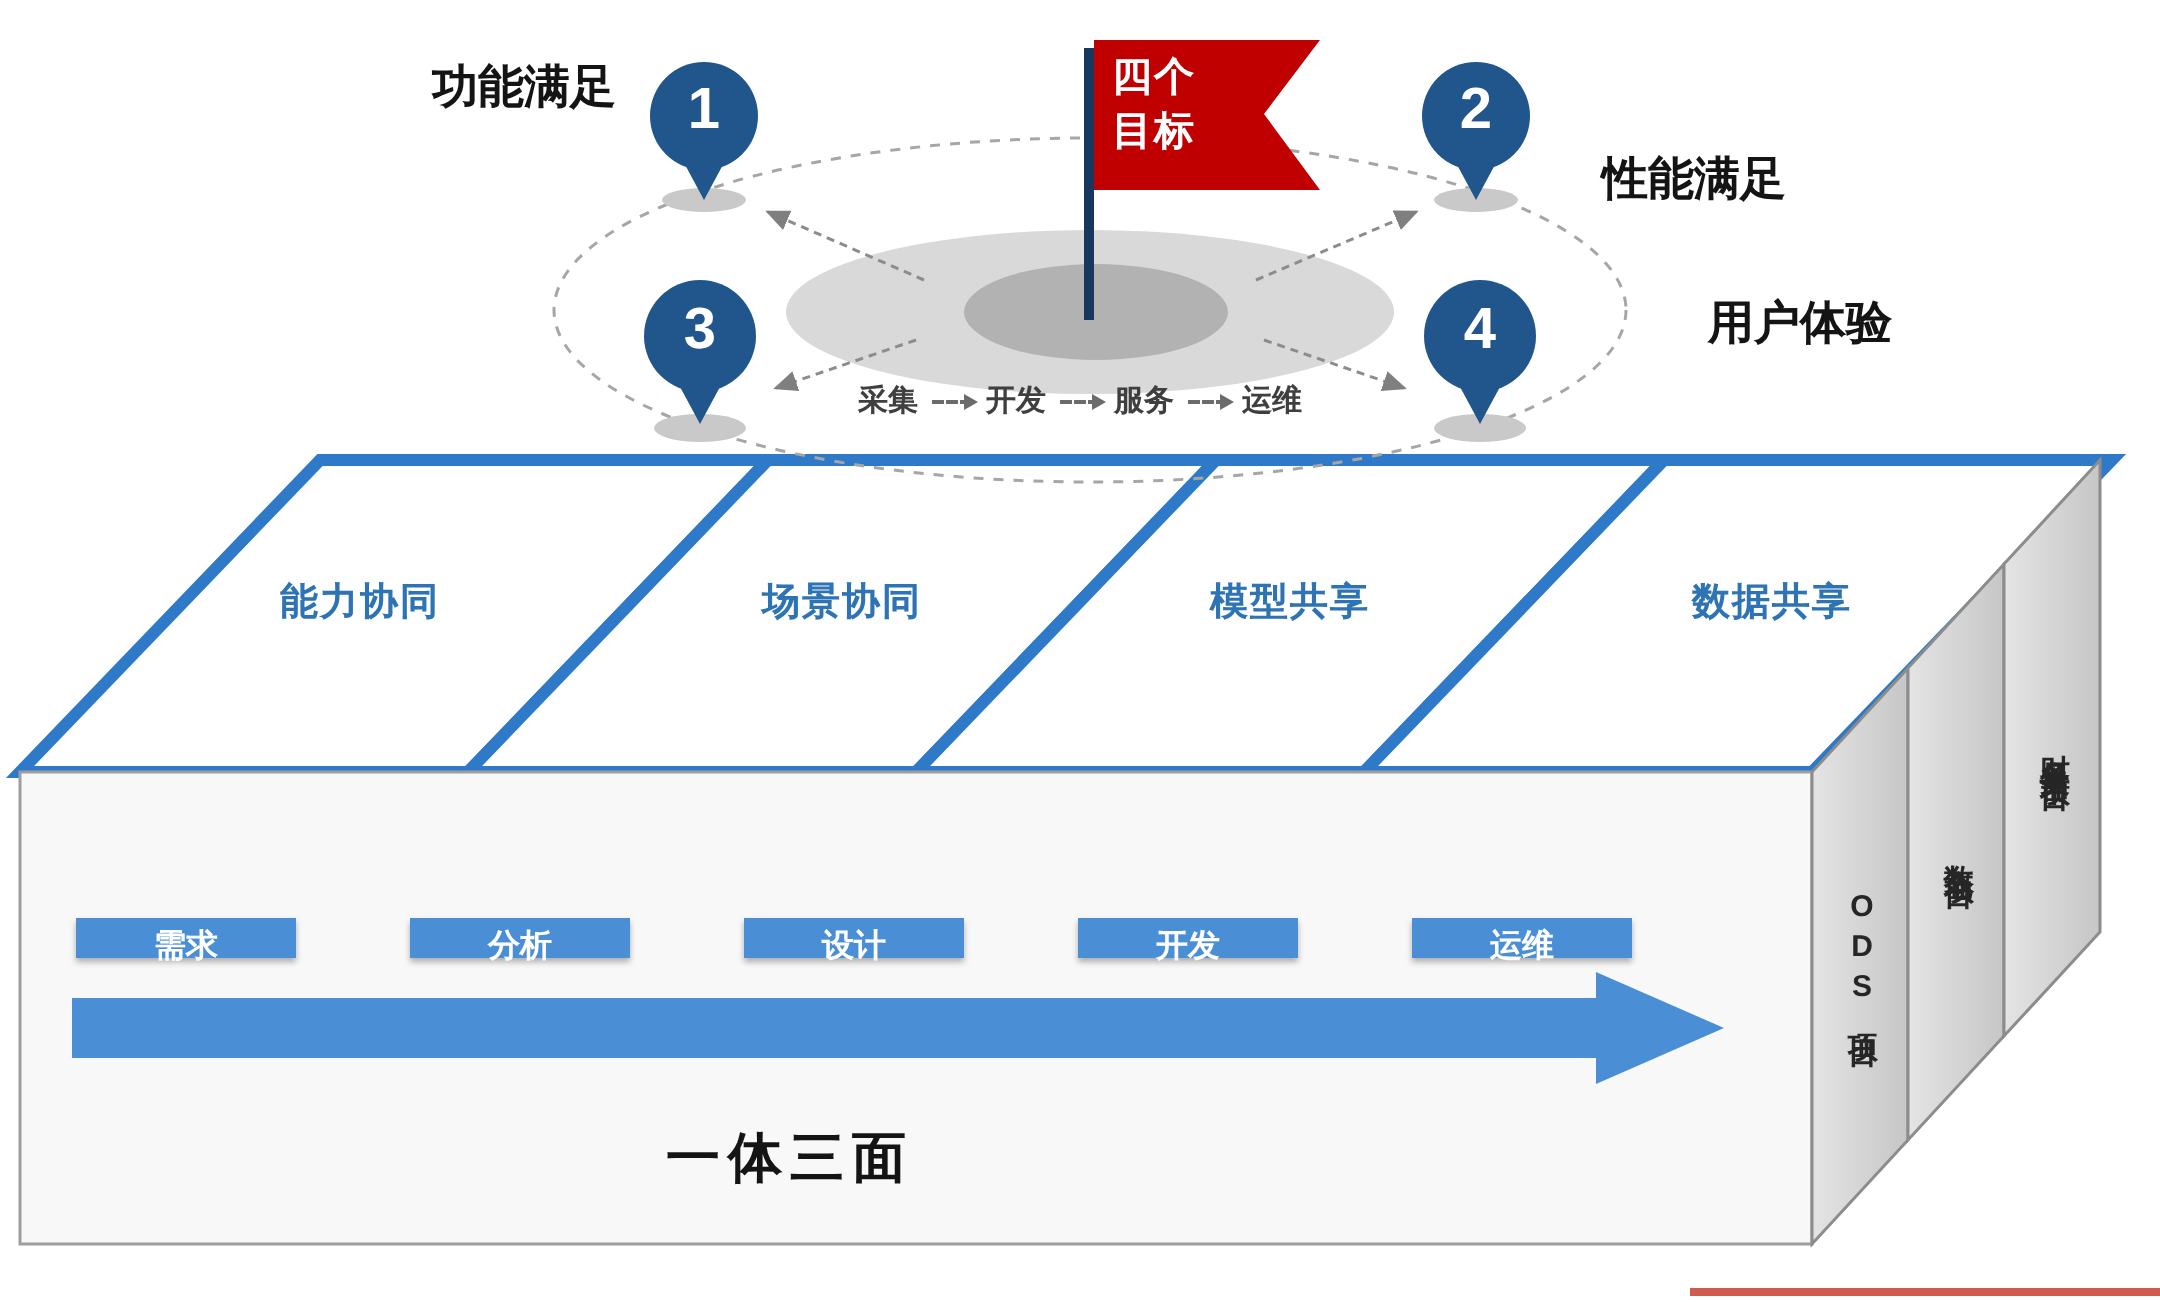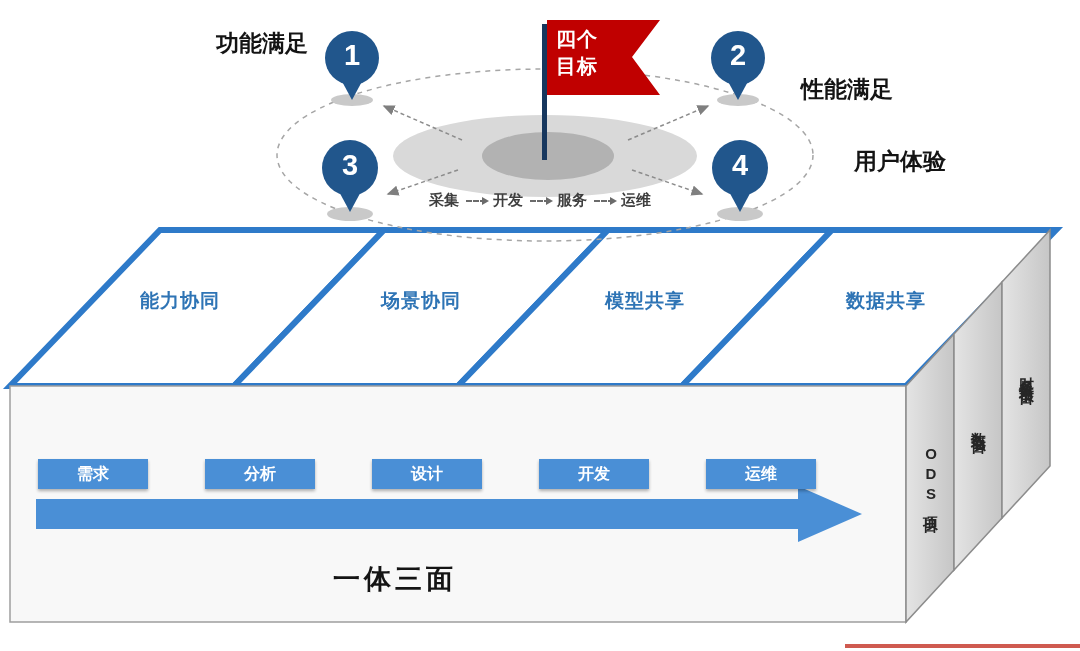--- a/index.html
+++ b/index.html
@@ -6,21 +6,21 @@
   body{font-family:"Liberation Sans","DejaVu Sans",sans-serif;}
   .canvas{position:relative;width:1080px;height:651px;background:#fff;overflow:hidden;}
   .canvas svg{position:absolute;left:0;top:0;}
   .goal-lbl{position:absolute;width:160px;text-align:center;font-size:23px;font-weight:bold;color:#141414;}
   .pin-num{position:absolute;color:#fff;font-weight:bold;font-size:29px;transform:translate(-50%,-54%);}
   .flag-text{position:absolute;left:556px;top:26px;color:#fff;font-weight:bold;font-size:20px;line-height:1.35;white-space:pre-line;letter-spacing:1px;}
   .flow-row{position:absolute;left:385px;top:191px;width:310px;display:flex;align-items:center;justify-content:center;gap:7px;font-size:15px;font-weight:bold;color:#3f3f3f;}
   .dash-arrow{display:inline-block;width:20px;height:0;border-top:2px dashed #6b6b6b;position:relative;}
   .dash-arrow:after{content:"";position:absolute;right:-3px;top:-5px;width:0;height:0;border-left:7px solid #6b6b6b;border-top:4px solid transparent;border-bottom:4px solid transparent;}
   .panel-lbl{position:absolute;top:288px;width:160px;text-align:center;font-size:19px;font-weight:bold;color:#2e74b5;letter-spacing:1px;}
-  .step{position:absolute;top:459px;width:110px;height:30px;line-height:30px;text-align:center;background:#4a8fd6;color:#fff;font-weight:bold;font-size:16px;box-shadow:0 2px 3px rgba(0,0,0,.3);}
+  .step{position:absolute;top:459px;width:110px;height:20px;line-height:30px;text-align:center;background:#4a8fd6;color:#fff;font-weight:bold;font-size:16px;box-shadow:0 2px 3px rgba(0,0,0,.3);}
   .arrow-lbl{position:absolute;left:352px;top:503px;width:190px;text-align:center;color:#fff;font-weight:bold;font-size:17px;letter-spacing:2px;}
   .caption{position:absolute;left:300px;top:561px;width:190px;text-align:center;font-size:27px;font-weight:bold;letter-spacing:4px;color:#141414;}
   .proj{position:absolute;writing-mode:vertical-rl;text-orientation:upright;font-weight:bold;font-size:15px;color:#262626;letter-spacing:3px;transform:translate(-50%,-50%);white-space:nowrap;}
   .red-strip{position:absolute;left:845px;top:644px;width:235px;height:4px;background:#cf5a50;}
 </style>
 </head>
 <body>
 
 <div class="canvas">
 

